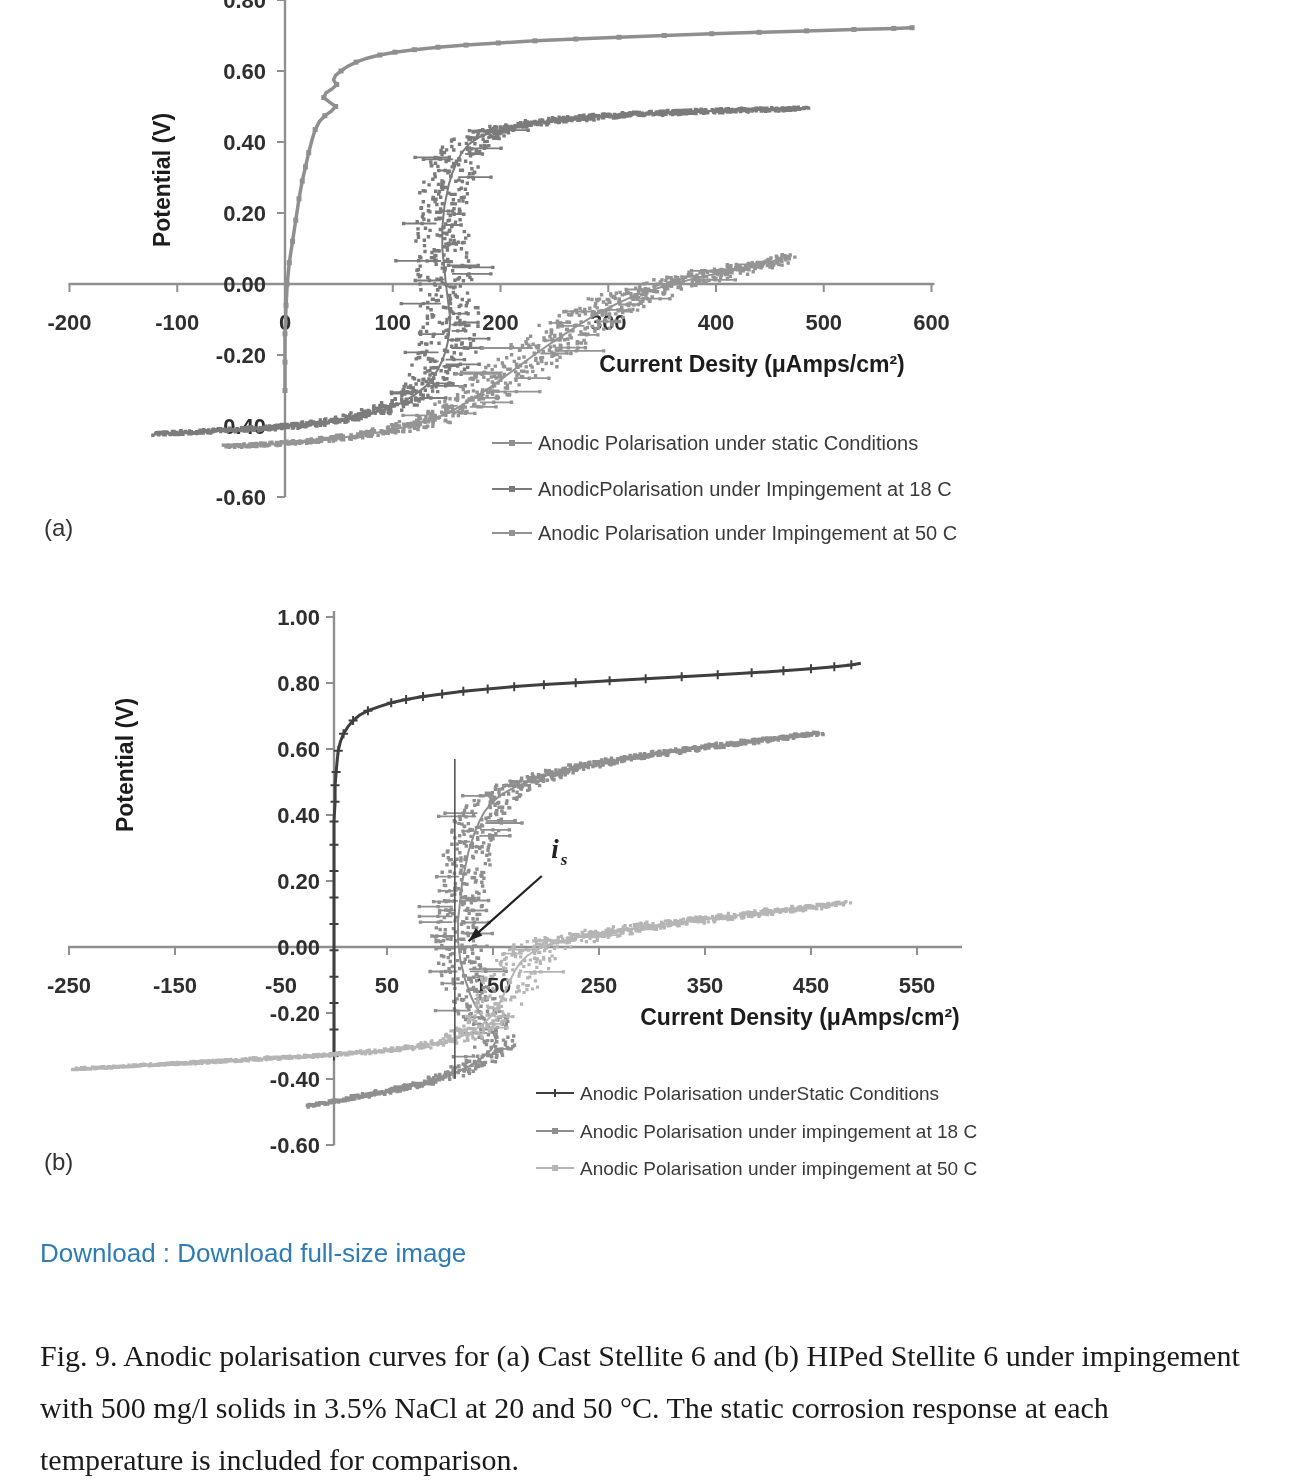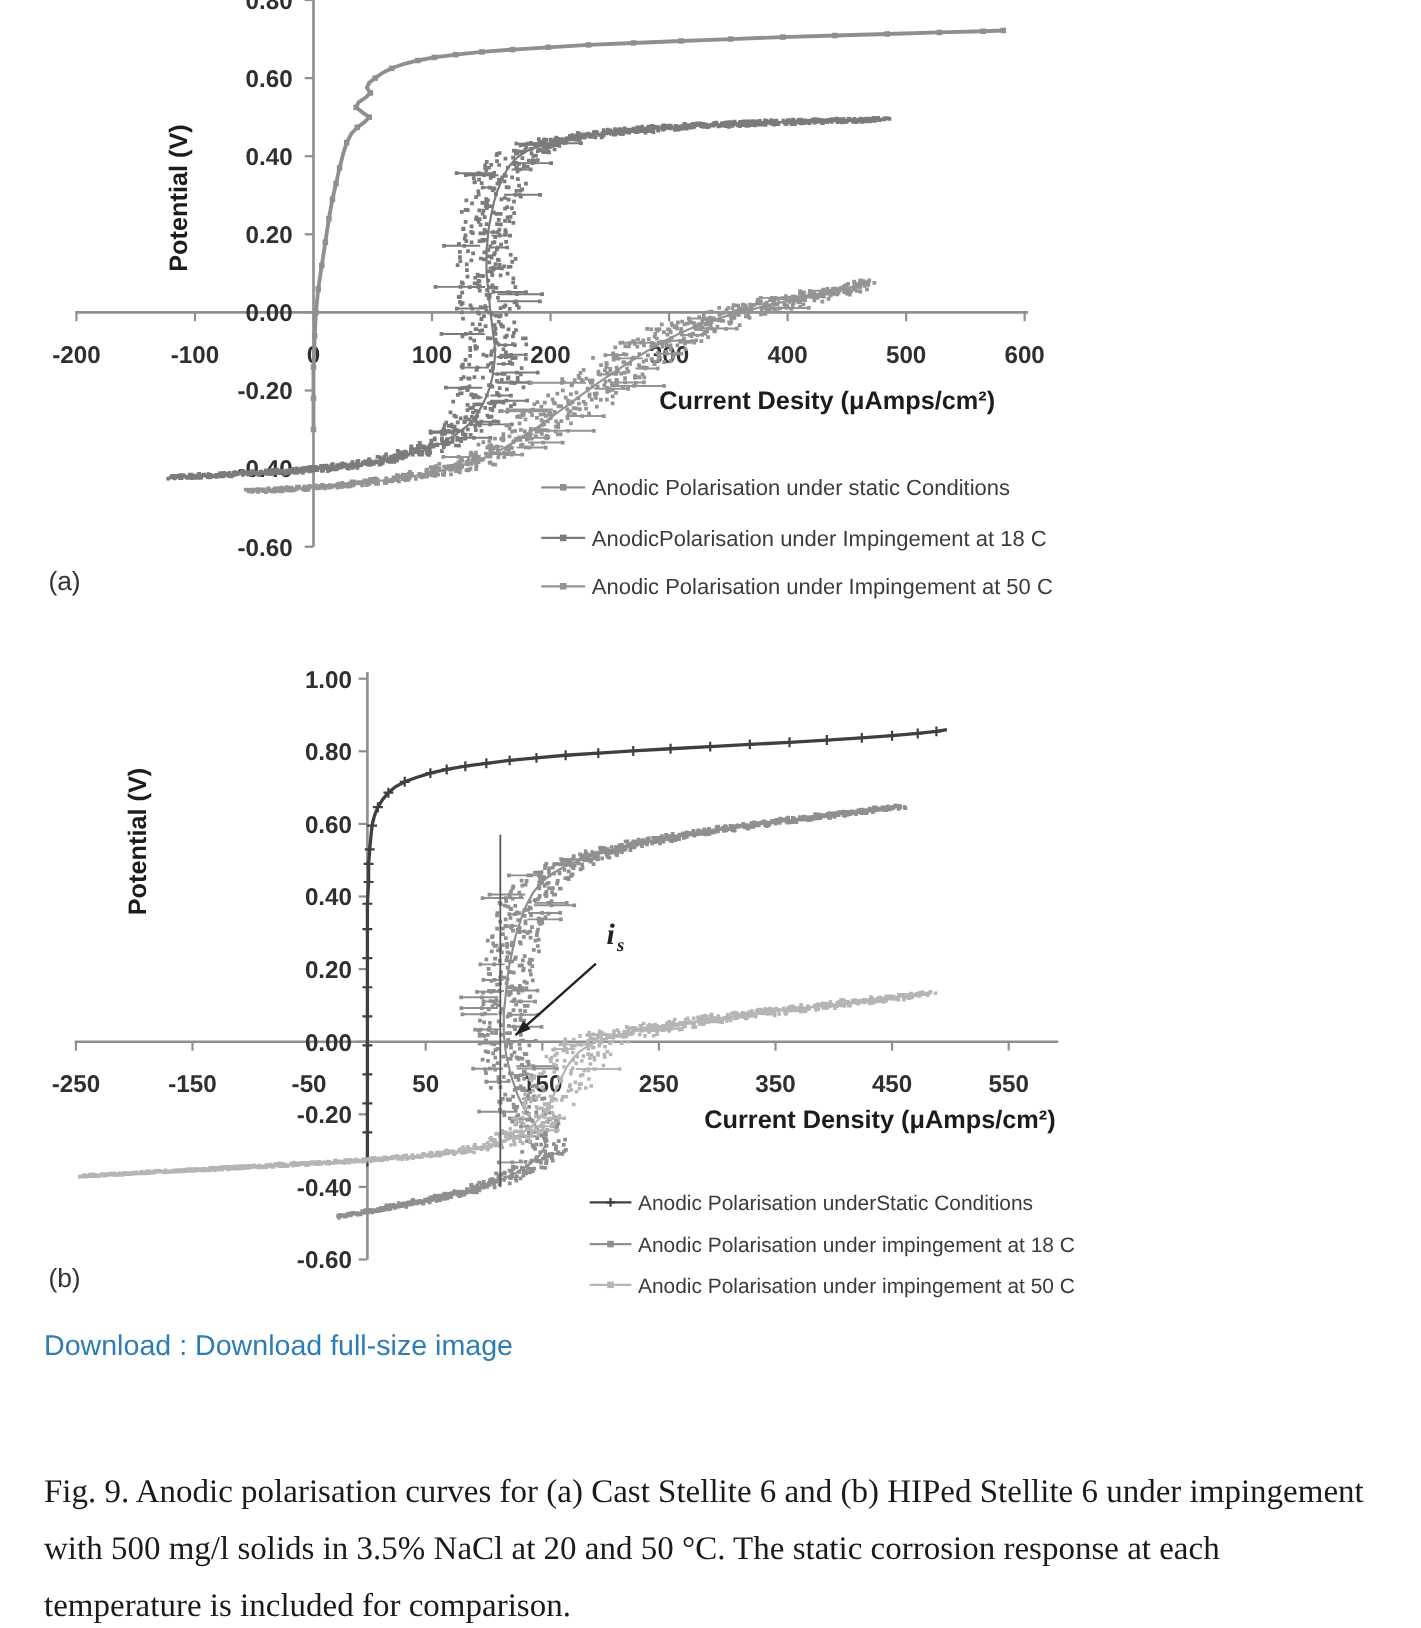--- a/index.html
+++ b/index.html
@@ -5,21 +5,21 @@
   html,body{margin:0;padding:0;background:#ffffff;width:1292px;height:1480px;overflow:hidden;}
   #figure-wrap{position:relative;width:1292px;height:1480px;background:#fff;}
   #charts{position:absolute;left:0;top:0;}
   svg text{font-family:"Liberation Sans",sans-serif;}
   .tick{font-size:22px;font-weight:700;fill:#2f2f2f;}
   .axis-title{font-size:23px;font-weight:700;fill:#1c1c1c;}
   .legend-t{font-weight:400;fill:#3a3a3a;}
   .panel{font-size:24px;font-weight:400;fill:#333;}
   .ann-i{font-family:"Liberation Serif",serif;font-style:italic;font-weight:700;font-size:27px;fill:#222;}
   .ann-s{font-family:"Liberation Serif",serif;font-style:italic;font-weight:700;font-size:17px;fill:#222;}
-  #download-row{position:absolute;left:40px;top:1208px;font-family:"Liberation Sans",sans-serif;font-size:26px;}
+  #download-row{position:absolute;left:40px;top:1238px;font-family:"Liberation Sans",sans-serif;font-size:26px;}
   #download-row a{text-decoration:none;cursor:pointer;}
   #caption{position:absolute;left:40px;top:1300px;width:1215px;
     font-family:"Liberation Serif",serif;font-size:30px;line-height:52px;color:#1a1a1a;}
 </style>
 </head>
 <body>
 
 <div id="figure-wrap">
   <svg id="charts" width="1292" height="1215" viewBox="0 0 1292 1215">
       <g>

